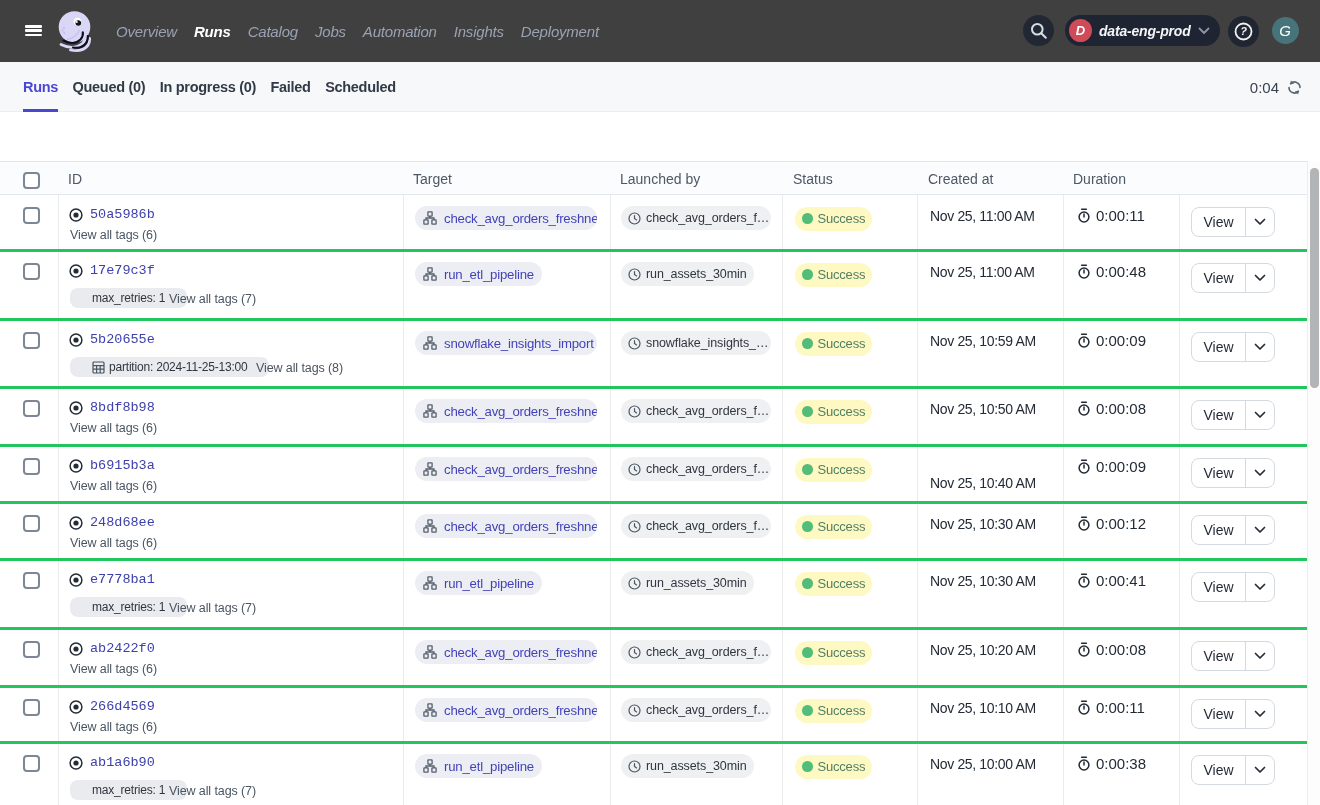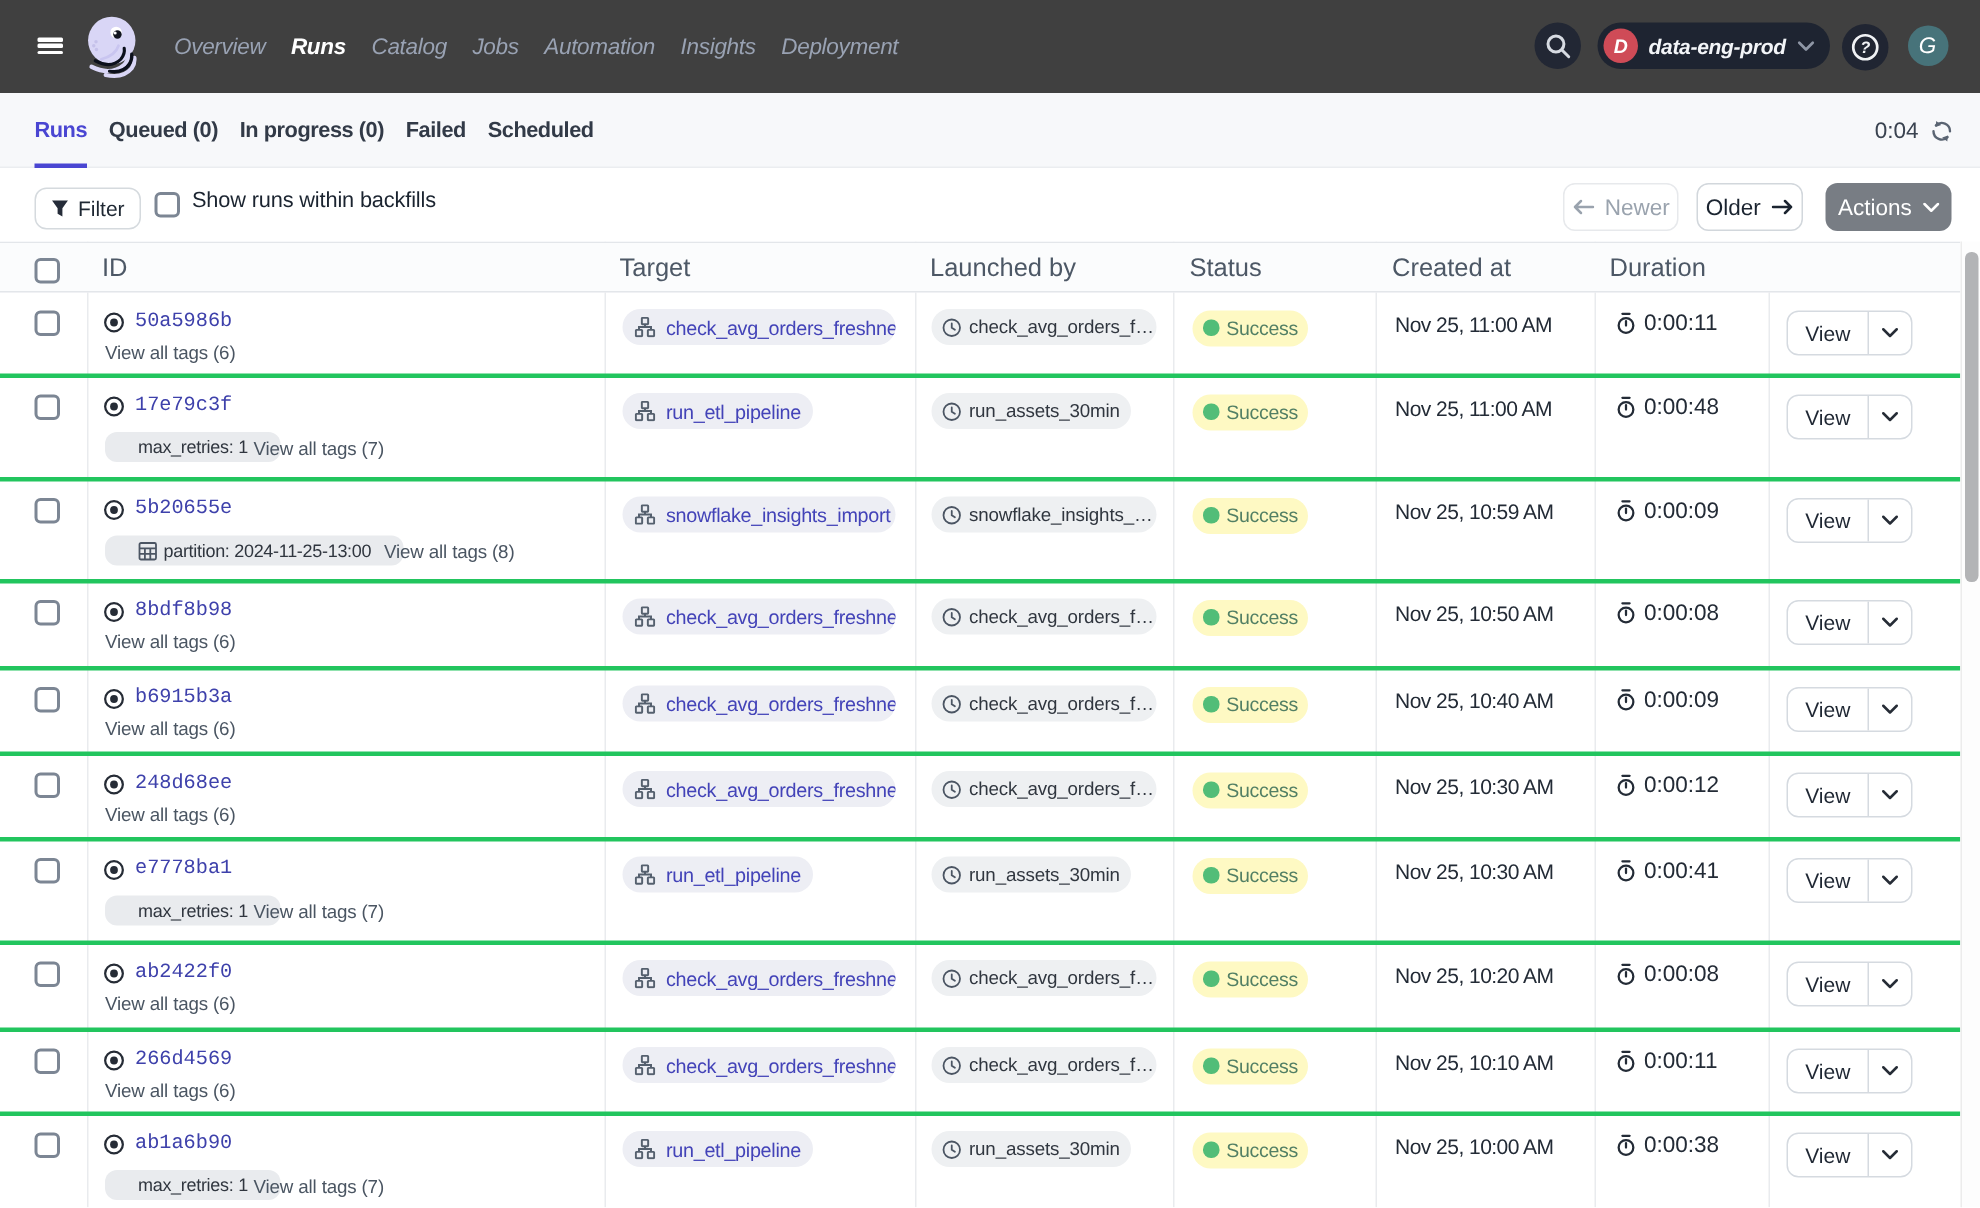--- a/index.html
+++ b/index.html
@@ -38,21 +38,21 @@
 #backfilllabel { position:absolute; left:128px; top:13.5px; font-size:14.5px; color:#1b2430; letter-spacing:-0.1px; }
 .pagerbtn { position:absolute; top:10px; height:32px; border-radius:8px; background:#fff; display:flex; align-items:center; justify-content:center; gap:7px; font-size:15px; }
 #newerbtn { left:1042px; width:77px; border:1px solid #e7e9ec; color:#9aa3ae; }
 #olderbtn { left:1131px; width:71px; border:1px solid #d2d7dc; color:#1b2430; }
 #actionsbtn { left:1217px; width:84px; border:none; background:#787d84; color:#fff; }
 
 
 #table { position:absolute; left:0; top:161px; width:1307px; height:644px; overflow:hidden; }
 .vline { position:absolute; top:0; bottom:0; width:1px; background:#e9ebee; }
 #thead { position:absolute; left:0; top:0; width:1307px; height:34px; background:#fbfcfd; border-top:1px solid #e3e6ea; border-bottom:1px solid #e3e6ea; }
-#thead .hlabel { position:absolute; top:0; height:34px; display:flex; align-items:center; font-size:17px; color:#4d5866; }
+#thead .hlabel { position:absolute; top:0; height:34px; display:flex; align-items:center; font-size:14px; color:#4d5866; }
 .rows { position:absolute; left:0; top:35px; width:1307px; }
 .row { position:relative; width:1307px; border-bottom:3px solid #22c55e; }
 .cbx { position:absolute; left:23px; width:17px; height:17px; border:2px solid #7c8694; border-radius:4px; background:#fff; }
 .idline { position:absolute; left:69px; display:flex; align-items:center; gap:7px; }
 .runid { font-family:"Liberation Mono", monospace; font-size:13.5px; color:#3e41ab; }
 .tagsline { position:absolute; font-size:12.5px; color:#4a5562; letter-spacing:-0.1px; }
 .tagpill { display:inline-flex; align-items:center; gap:4px; height:20px; padding:0 22px; background:#e9ebee; border-radius:8px; font-size:12px; letter-spacing:-0.2px; color:#30363f; }
 .tpill { position:absolute; left:415px; height:24px; max-width:182px; overflow:hidden; background:#edeef4; border-radius:12px; display:flex; align-items:center; gap:7px; padding:0 8px; }
 .tpill svg, .lpill svg { flex-shrink:0; }
 .tpill span { font-size:13.2px; color:#4343b8; white-space:nowrap; letter-spacing:-0.2px; }
@@ -136,48 +136,20 @@
   </div>
   <div id="timer">0:04</div>
   <svg id="refresh" width="17" height="17" viewBox="0 0 17 17">
     <path d="M 14 8.5 A 5.5 5.5 0 0 0 4.6 4.6" stroke="#5a6472" stroke-width="1.6" fill="none" stroke-linecap="round"></path>
     <path d="M 3 8.5 A 5.5 5.5 0 0 0 12.4 12.4" stroke="#5a6472" stroke-width="1.6" fill="none" stroke-linecap="round"></path>
     <path d="M 4.8 1.6 L 4.4 5.6 L 8.2 4.4 Z" fill="#5a6472"></path>
     <path d="M 12.2 15.4 L 12.6 11.4 L 8.8 12.6 Z" fill="#5a6472"></path>
   </svg>
 </div>
 
-<div id="filterbar">
-  <div id="filterbtn">
-    <svg width="12" height="12" viewBox="0 0 12 12">
-          <path d="M0.7 0.6 H11.3 L7.6 5.8 V11.4 L4.4 9.5 V5.8 Z" fill="#252c39"></path>
-        </svg>
-    Filter
-  </div>
-  <div id="backfillcheck"></div>
-  <div id="backfilllabel">Show runs within backfills</div>
-  <div class="pagerbtn" id="newerbtn">
-    <svg width="15" height="12" viewBox="0 0 15 12">
-          <path d="M14 6 H2 M6 2 L2 6 L6 10" stroke="#9aa3ae" stroke-width="1.7" fill="none" stroke-linecap="round" stroke-linejoin="round"></path>
-        </svg>
-    Newer
-  </div>
-  <div class="pagerbtn" id="olderbtn">
-    Older
-    <svg width="15" height="12" viewBox="0 0 15 12">
-          <path d="M1 6 H13 M9 2 L13 6 L9 10" stroke="#1b2430" stroke-width="1.7" fill="none" stroke-linecap="round" stroke-linejoin="round"></path>
-        </svg>
-  </div>
-  <div class="pagerbtn" id="actionsbtn">
-    Actions
-    <svg width="11" height="7" viewBox="0 0 11 7">
-          <path d="M1 1 L5.5 5.5 L10 1" stroke="#fff" stroke-width="1.7" fill="none" stroke-linecap="round" stroke-linejoin="round"></path>
-        </svg>
-  </div>
-</div>
 
 <div id="table">
   <div class="vline" style="left:58px"></div>
   <div class="vline" style="left:403px"></div>
   <div class="vline" style="left:610px"></div>
   <div class="vline" style="left:782px"></div>
   <div class="vline" style="left:917px"></div>
   <div class="vline" style="left:1063px"></div>
   <div class="vline" style="left:1179px"></div>
   <div id="thead">
@@ -398,21 +370,21 @@
             <svg width="13" height="13" viewBox="0 0 13 13">
               <circle cx="6.5" cy="6.5" r="5.5" stroke="#4b5563" stroke-width="1.2" fill="none"></circle>
               <path d="M6.5 3.6 V6.5 L8.6 7.9" stroke="#4b5563" stroke-width="1.2" fill="none" stroke-linecap="round"></path>
             </svg>
             <span>check_avg_orders_f…</span>
           </div>
           <div class="spill" style="top:10.5px">
             <div class="dot"></div>
             <span>Success</span>
           </div>
-          <div class="created" style="top:12px">Nov 25, 10:40 AM</div>
+          <div class="created" style="top:28px">Nov 25, 10:40 AM</div>
           <div class="dur" style="top:11px"><svg width="14" height="15" viewBox="0 0 14 15">
               <line x1="4.6" y1="1.2" x2="9.4" y2="1.2" stroke="#232b36" stroke-width="1.5" stroke-linecap="round"></line>
               <circle cx="7" cy="9" r="4.9" stroke="#232b36" stroke-width="1.5" fill="none"></circle>
               <line x1="7" y1="9" x2="7" y2="6" stroke="#232b36" stroke-width="1.5" stroke-linecap="round"></line>
             </svg>0:00:09</div>
           <div class="viewbtn" style="top:11px">
             <div class="vmain">View</div>
             <div class="varr">
               <svg width="12" height="8" viewBox="0 0 12 8">
                 <path d="M1.5 1.5 L6 6 L10.5 1.5" stroke="#262c36" stroke-width="1.7" fill="none" stroke-linecap="round" stroke-linejoin="round"></path>

